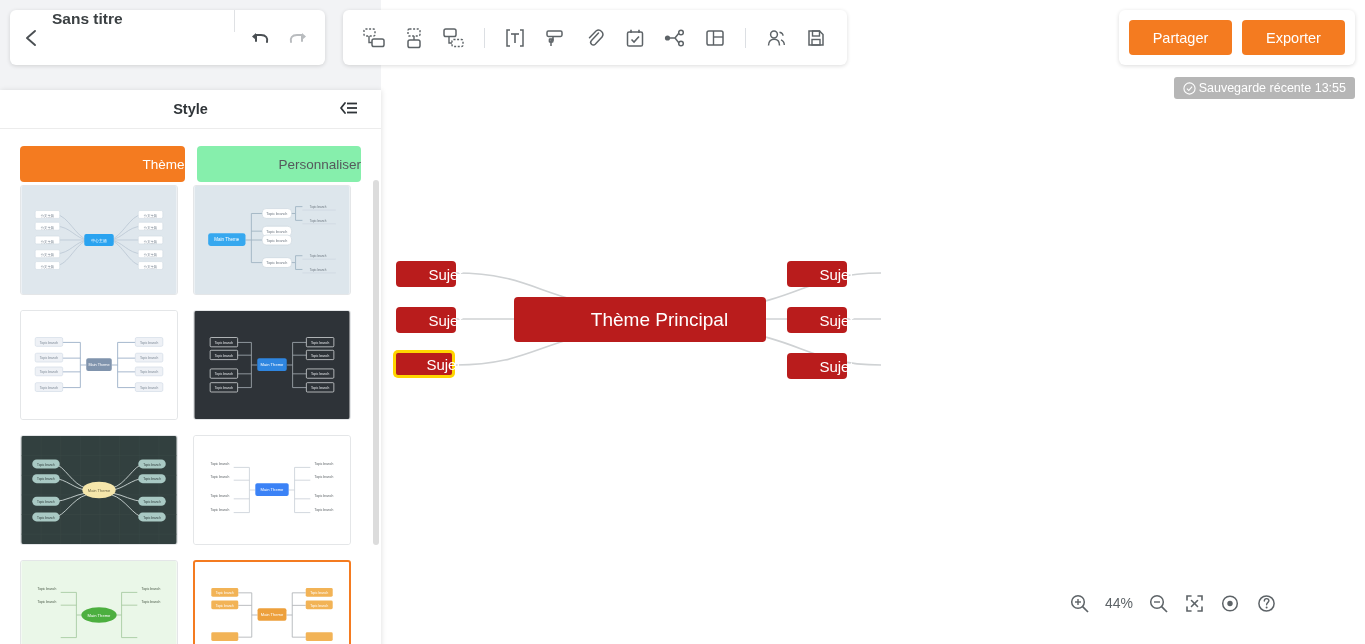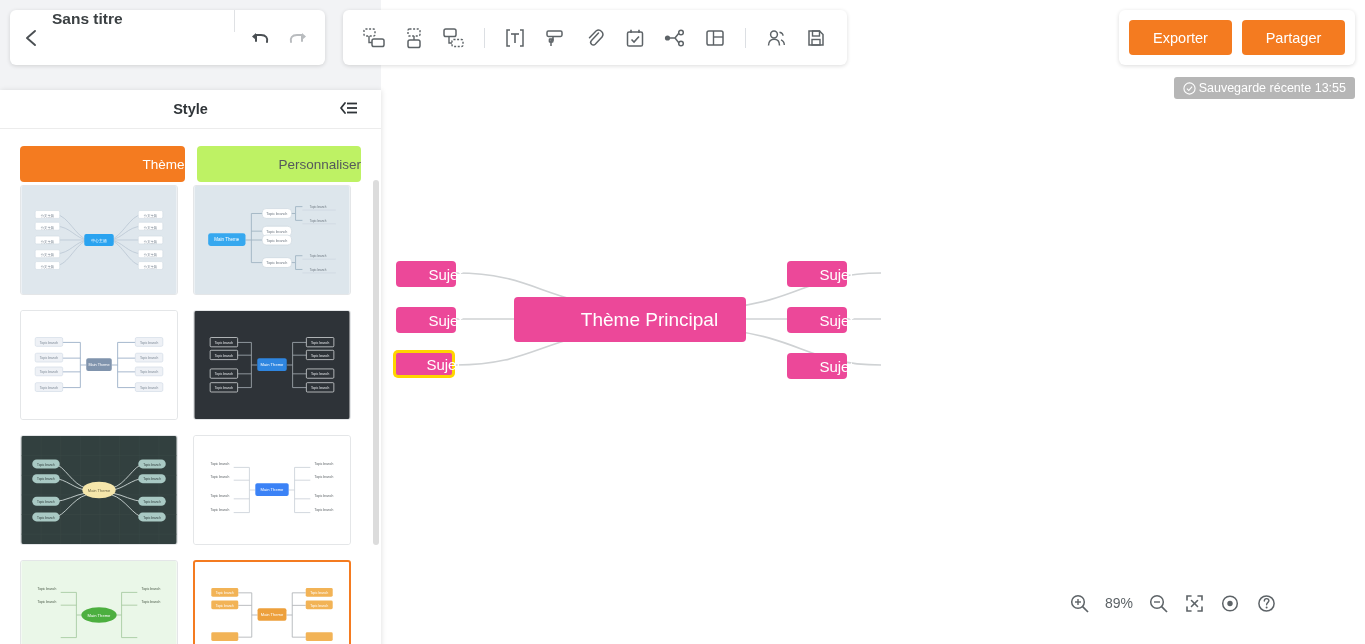--- a/index.html
+++ b/index.html
@@ -97,21 +97,21 @@
     transform: translateY(-50%);
     width: 20px; height: 18px; cursor: pointer;
   }
   .tabs { display: flex; gap: 12px; padding: 17px 20px 0 20px; }
   .tab {
     flex: 1; height: 36px; border-radius: 4px;
     font-size: 13.5px; font-family: inherit;
     border: none; cursor: pointer; text-align: right;
   }
   .tab.active { background: #f47b20; color: #fff; }
-  .tab.idle   { background: #bef264; color: #55595c; }
+  .tab.idle   { background: #86efac; color: #55595c; }
 
   .thumb-scroll {
     position: absolute; left: 0; top: 95px;
     width: 381px; height: 459px;
     overflow: hidden;
   }
   .thumb-grid {
     display: grid; grid-template-columns: 158px 158px;
     gap: 15px; padding: 0 20px 20px 20px;
   }
@@ -126,27 +126,27 @@
   .sb-scrollbar {
     position: absolute; right: 2px; top: 90px;
     width: 6px; height: 365px;
     background: #dcdcdc; border-radius: 3px; cursor: pointer;
   }
 
   
   .mindmap { position: absolute; left: 381px; top: 0; width: 984px; height: 644px; }
   .node {
     position: absolute;
-    background: #ec4899; color: #fff;
+    background: #b91c1c; color: #fff;
     border-radius: 4px;
     display: flex; align-items: center; justify-content: center;
     cursor: pointer; white-space: nowrap; padding-left: 39px;
   }
   .node.root {
-    left: 133px; top: 297px; width: 232px; height: 45px;
+    left: 133px; top: 297px; width: 252px; height: 45px;
     font-size: 19px;
   }
   .node.leaf { width: 60px; height: 26px; font-size: 15px; }
   .node.leaf.selected {
     border: 2px solid #ffd500;
     box-shadow: 0 0 0 1px #ffd500;
   }
 
   
   .zoombar {
@@ -292,22 +292,22 @@
     <div class="tb-item">
       <svg width="22" height="22" viewBox="0 0 22 22">
         <path d="M4,4 L14.5,4 L18,7.5 L18,18 L4,18 Z" fill="none" stroke="#5d6367" stroke-width="1.5"></path>
         <rect x="7.5" y="4" width="7" height="5" fill="none" stroke="#5d6367" stroke-width="1.4"></rect>
         <rect x="7" y="12.5" width="8" height="5.5" fill="none" stroke="#5d6367" stroke-width="1.4"></rect>
       </svg>
     </div>
   </div>
 
   <div class="action-card">
+    <button class="btn-orange">Partager</button>
     <button class="btn-orange">Exporter</button>
-    <button class="btn-orange">Partager</button>
   </div>
 
   <div class="save-toast">
     <svg width="13" height="13" viewBox="0 0 14 14">
       <circle cx="7" cy="7" r="6" fill="none" stroke="#fff" stroke-width="1.2"></circle>
       <polyline points="4.2,7.2 6.2,9.2 9.8,5" fill="none" stroke="#fff" stroke-width="1.2"></polyline>
     </svg>
     <span>Sauvegarde récente 13:55</span>
   </div>
 
@@ -632,21 +632,21 @@
 
   <div class="zoombar">
     <div class="zb-icon">
       <svg width="21" height="21" viewBox="0 0 21 21">
         <circle cx="9" cy="9" r="6.3" fill="none" stroke="#5d6367" stroke-width="1.5"></circle>
         <line x1="13.6" y1="13.6" x2="19" y2="19" stroke="#5d6367" stroke-width="1.7"></line>
         <line x1="6" y1="9" x2="12" y2="9" stroke="#5d6367" stroke-width="1.4"></line>
         <line x1="9" y1="6" x2="9" y2="12" stroke="#5d6367" stroke-width="1.4"></line>
       </svg>
     </div>
-    <span class="zb-level">89%</span>
+    <span class="zb-level">44%</span>
     <div class="zb-icon">
       <svg width="21" height="21" viewBox="0 0 21 21">
         <circle cx="9" cy="9" r="6.3" fill="none" stroke="#5d6367" stroke-width="1.5"></circle>
         <line x1="13.6" y1="13.6" x2="19" y2="19" stroke="#5d6367" stroke-width="1.7"></line>
         <line x1="6" y1="9" x2="12" y2="9" stroke="#5d6367" stroke-width="1.4"></line>
       </svg>
     </div>
     <div class="zb-icon">
       <svg width="21" height="21" viewBox="0 0 21 21">
         <g fill="none" stroke="#5d6367" stroke-width="1.6" stroke-linecap="round">

